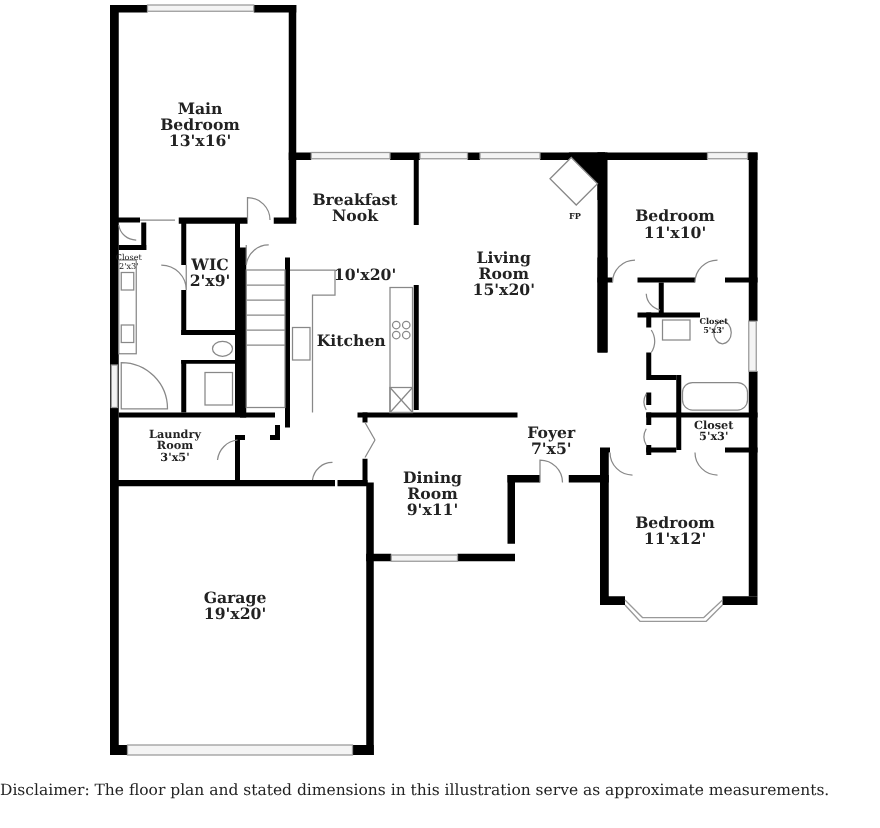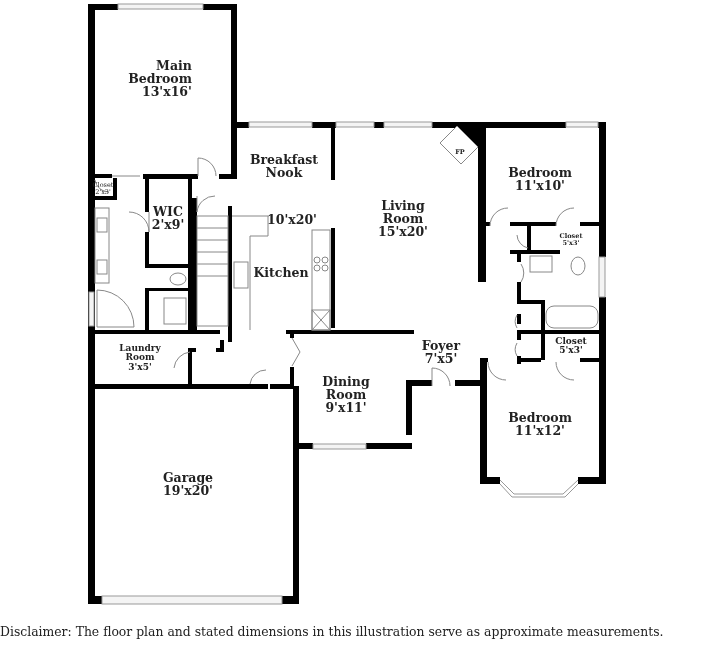--- a/index.html
+++ b/index.html
@@ -2,21 +2,21 @@
 <html><head>
 <meta charset="utf-8">
 <style>
   html, body { margin:0; padding:0; background:#fff; }
   body { width:704px; height:662px; position:relative; overflow:hidden; font-family:"DejaVu Serif", serif; }
   #plan { position:absolute; left:0; top:0; width:704px; height:620px; }
   .lbl { position:absolute; text-align:center; font-family:"DejaVu Serif", serif; font-weight:bold; color:#222; line-height:1.05; transform:translateX(-50%); white-space:nowrap; }
   .lbl span { display:block; }
   .lbl.lg { font-size:12.5px; }
   .lbl.sm { font-size:9px; }
-  .lbl.xs { font-size:6.5px; font-weight:normal; }
+  .lbl.xs { font-size:6.5px; font-weight:normal;margin-top:21px; }
   #disclaimer { position:absolute; left:0; top:622px; width:652px; text-align:center; font-family:"DejaVu Serif", serif; font-size:12.4px; color:#222; line-height:19px; }
   #disclaimer div { white-space:nowrap; }
 </style>
 </head>
 <body>
 
 <svg id="plan" viewBox="0 0 704 620" xmlns="http://www.w3.org/2000/svg">
 
   <g fill="#000">
 
@@ -182,21 +182,21 @@
     <path d="M517,343 A13,13 0 0 0 517,356"></path>
     <path d="M488,362 A18,18 0 0 0 506,380"></path>
     <path d="M556,362 A18,18 0 0 0 574,380"></path>
     <path d="M95,180 A14,14 0 0 0 109,192"></path>
     <line x1="112" y1="176" x2="140" y2="176"></line>
     <line x1="292" y1="338" x2="300" y2="352"></line>
     <line x1="300" y1="352" x2="292" y2="366"></line>
   </g>
 </svg>
 
-<div class="lbl lg" style="left:160px; top:59px;text-align:right;">
+<div class="lbl lg" style="left:160px; top:80px;">
   <span>Main</span>
   <span>Bedroom</span>
   <span>13'x16'</span>
 </div>
 
 <div class="lbl xs" style="left:103px; top:182px;">
   <span>Closet</span>
   <span>2'x3'</span>
 </div>
 

